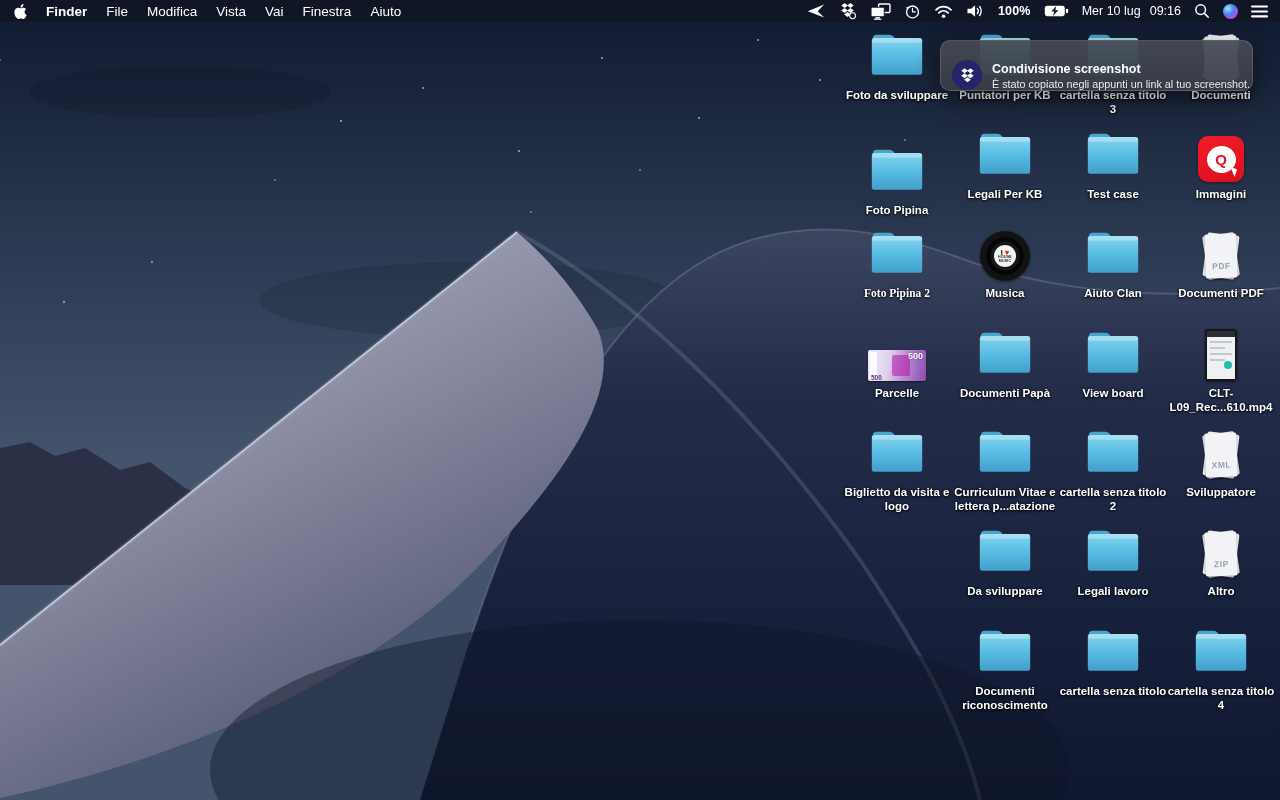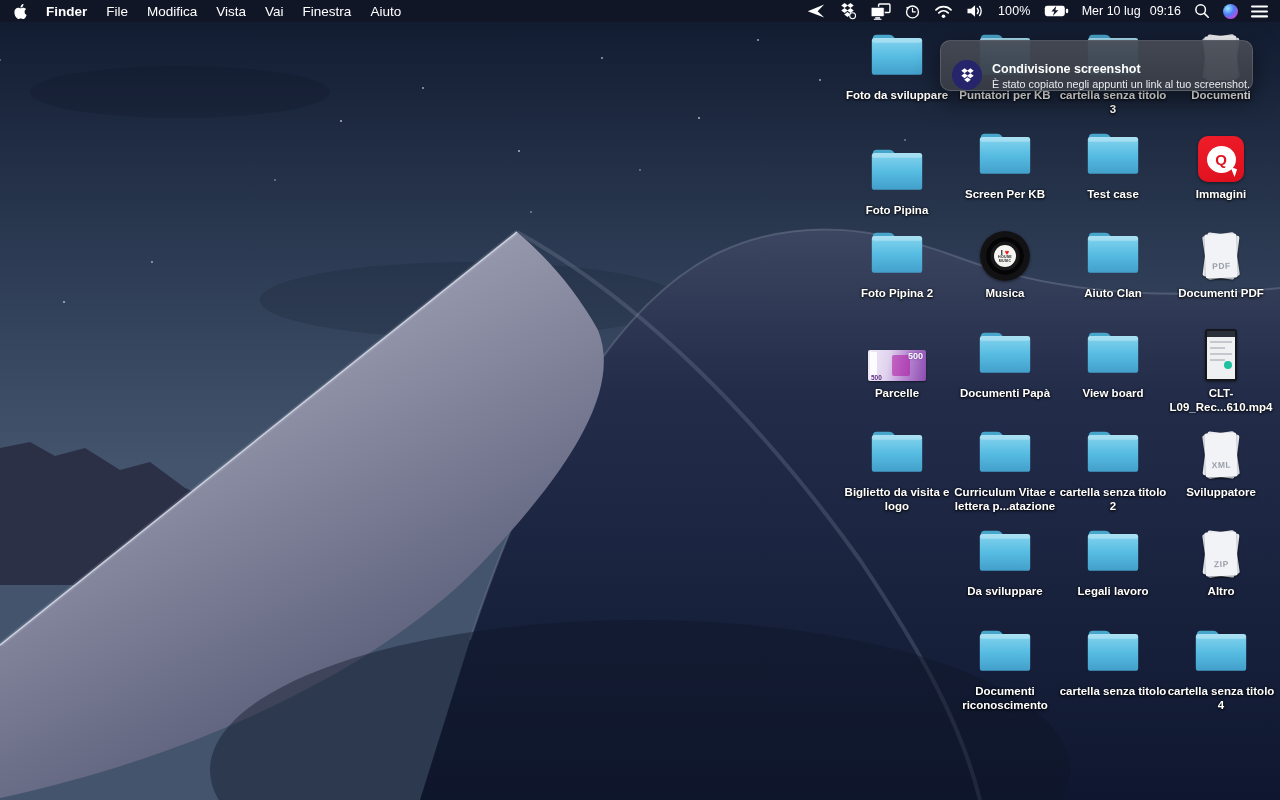--- a/index.html
+++ b/index.html
@@ -10,21 +10,21 @@
   
   .menu-bar{position:absolute;top:0;left:0;right:0;height:22px;z-index:30;
     background:rgba(17,22,37,.88);display:flex;justify-content:space-between;align-items:center;
     color:#fff;padding:0 12px 0 14px;box-sizing:border-box;font-size:13.5px;}
   .mb-left{display:flex;align-items:center;gap:19px;}
   .mb-apple{display:flex;align-items:center;}
   .mb-app{font-weight:700;text-align:center;}
   .mb-item{font-weight:400;}
   .mb-right{display:flex;align-items:center;gap:13px;font-size:12.5px;}
   .mbi{display:flex;align-items:center;justify-content:center;}
-  .mb-batt-pct{letter-spacing:.2px;}
+  .mb-batt-pct{letter-spacing:.2px;font-weight:bold;}
   .siri-orb{width:15px;height:15px;border-radius:50%;
     background:radial-gradient(circle at 32% 30%, #9be8ff 0%, #4d7df7 42%, #b44fe0 72%, #e84a8a 100%);}
 
   
   .notification{position:absolute;left:940px;top:40px;width:313px;height:51px;z-index:20;
     background:linear-gradient(rgba(70,74,84,.94),rgba(56,60,70,.94));
     border:1px solid rgba(255,255,255,.14);border-radius:10px;box-sizing:border-box;
     box-shadow:0 8px 24px rgba(0,0,0,.5);display:flex;align-items:flex-end;gap:10px;padding:0 10px 0 11px;}
   .notif-icon{width:30px;height:30px;border-radius:50%;background:#26246b;flex:0 0 auto;
     display:flex;align-items:center;justify-content:center;}
@@ -218,21 +218,21 @@
     <stop offset="0" stop-color="#85d4ee"></stop>
                   <stop offset="0.5" stop-color="#57bce2"></stop>
                   <stop offset="1" stop-color="#429fca"></stop>
   </linearGradient>
               </defs>
   <path d="M7,9 q0,-4 4,-4 h13 q3,0 4.5,2.2 L30.5,10 H7 Z" fill="#47a6cb"></path>
   <rect x="6" y="8.5" width="52" height="38" rx="3" fill="url(#fg)"></rect>
   <rect x="6" y="8.5" width="52" height="5" rx="2.5" fill="rgba(255,255,255,0.3)"></rect>
 </svg></span>
         </div>
-        <div class="di-label">Screen Per  KB</div>
+        <div class="di-label">Legali Per  KB</div>
       </div>
       <div class="desk-icon" style="left: 1059px; top: 130px;">
         <div class="di-art">
           <span><svg width="62" height="50" viewBox="0 0 64 50">
   <defs>
                 <linearGradient id="fg" x1="0" y1="0" x2="0" y2="1">
     <stop offset="0" stop-color="#85d4ee"></stop>
                   <stop offset="0.5" stop-color="#57bce2"></stop>
                   <stop offset="1" stop-color="#429fca"></stop>
   </linearGradient>
@@ -248,21 +248,21 @@
         <div class="di-art">
           <span class="redq">
       <span class="tail"></span>
             <span class="bub">
               <span class="q">Q</span>
             </span>
           </span>
         </div>
         <div class="di-label">Immagini</div>
       </div>
-      <div class="desk-icon" style="left: 843px; top: 229px;">
+      <div class="desk-icon" style="left: 843px; top: 229px; font-family: Liberation Serif, serif;">
         <div class="di-art">
           <span><svg width="62" height="50" viewBox="0 0 64 50">
   <defs>
                 <linearGradient id="fg" x1="0" y1="0" x2="0" y2="1">
     <stop offset="0" stop-color="#85d4ee"></stop>
                   <stop offset="0.5" stop-color="#57bce2"></stop>
                   <stop offset="1" stop-color="#429fca"></stop>
   </linearGradient>
               </defs>
   <path d="M7,9 q0,-4 4,-4 h13 q3,0 4.5,2.2 L30.5,10 H7 Z" fill="#47a6cb"></path>

